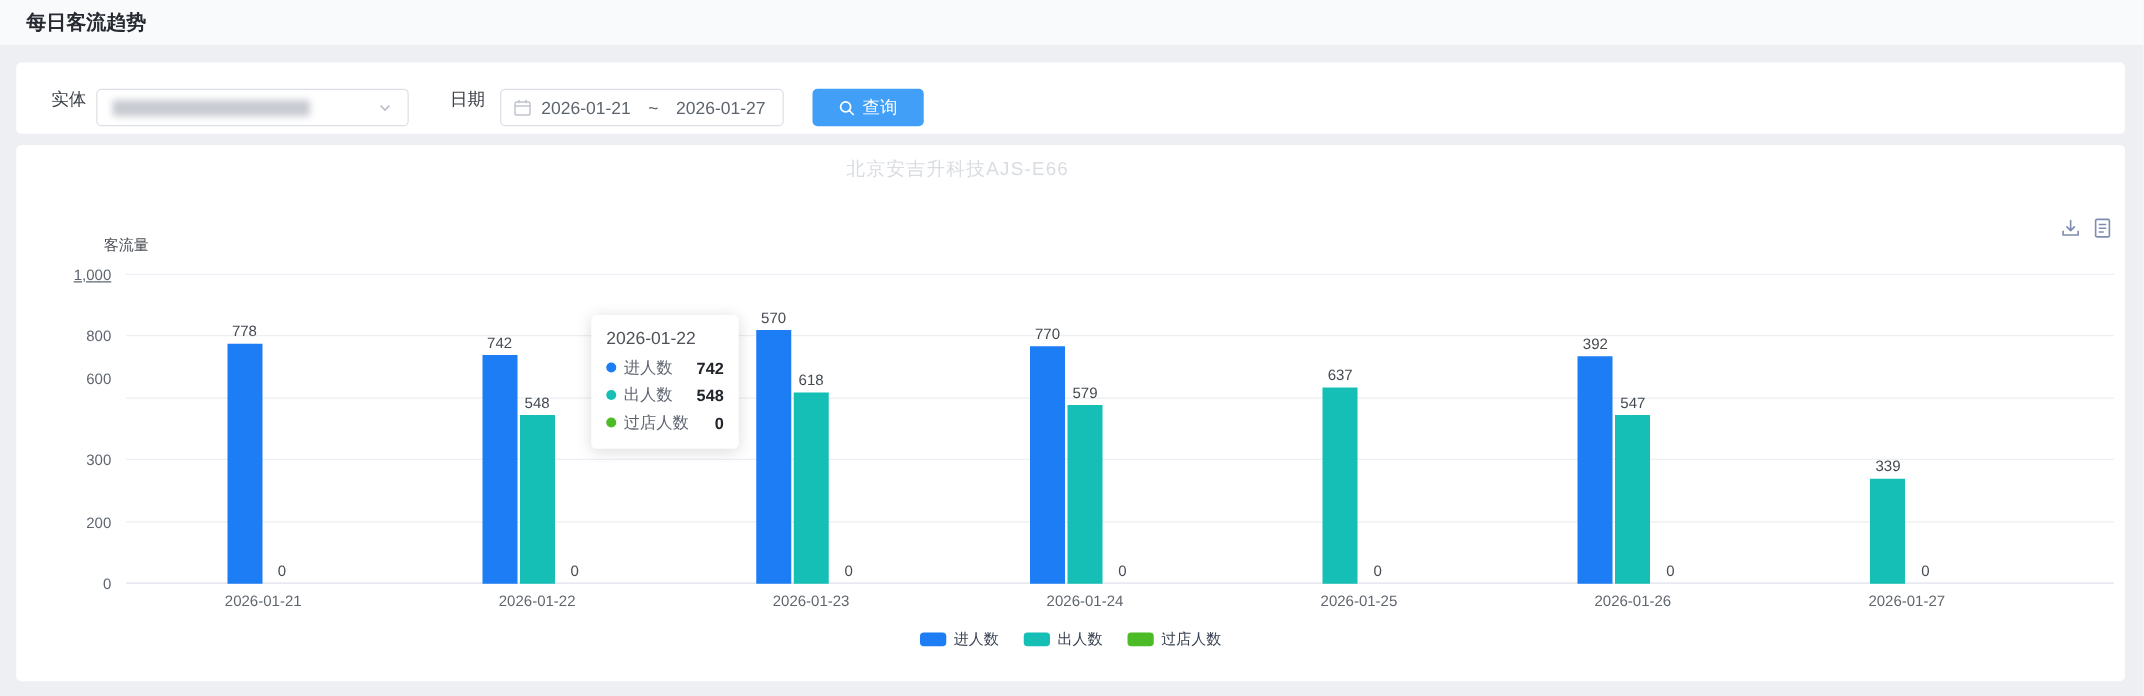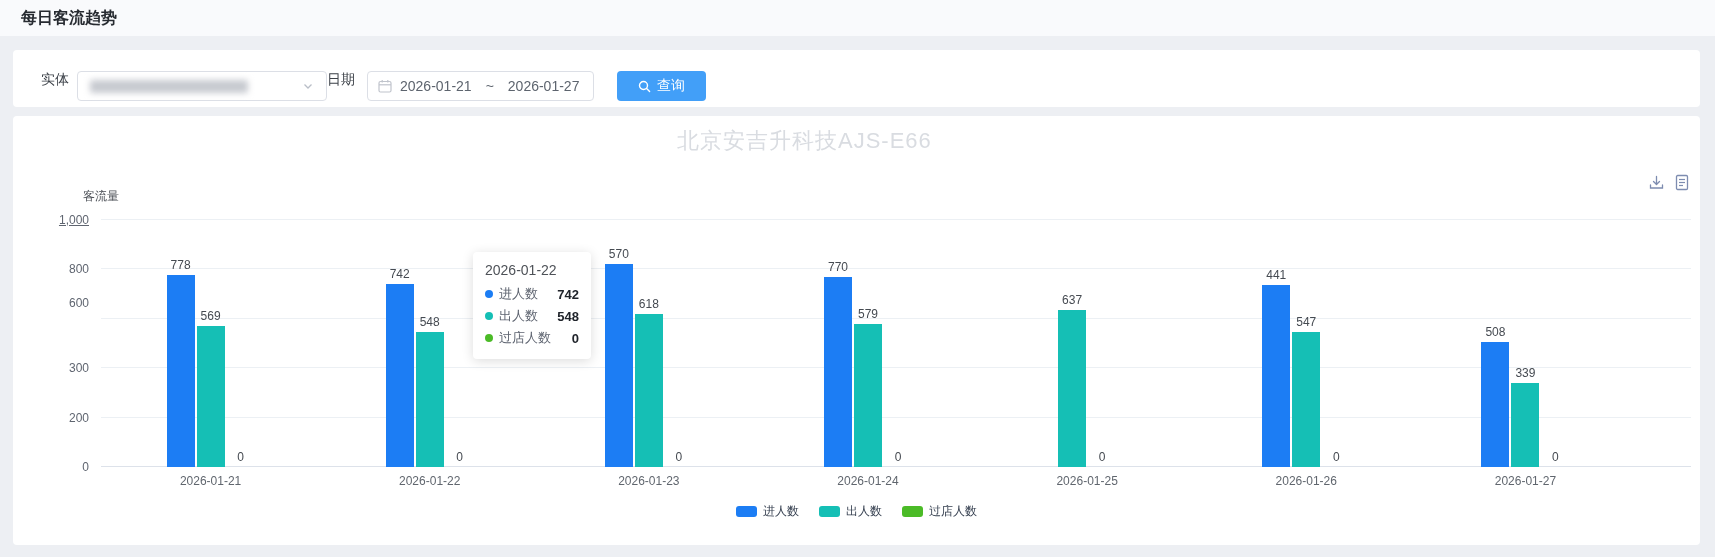--- a/index.html
+++ b/index.html
@@ -7,30 +7,30 @@
   body { font-family:"Liberation Sans","DejaVu Sans",sans-serif; background:#edeff3; position:relative; overflow:hidden; }
 
   .titlebar { position:absolute; left:0; top:0; width:1715px; height:36px; background:#f9fafc;
               display:flex; align-items:center; padding-left:21px; }
   .page-title { font-size:16px; font-weight:700; color:#272b31; }
 
   .card { position:absolute; background:#ffffff; border-radius:4px; }
   .filter-card { left:13px; top:50px; width:1687px; height:57px; }
   .chart-card  { left:13px; top:116px; width:1687px; height:429px; }
 
-  .watermark { position:absolute; left:677px; top:126px; font-size:22px; color:#d9dce1;
+  .watermark { position:absolute; left:677px; top:126px; font-size:15px; color:#d9dce1;
                letter-spacing:1px; z-index:6; pointer-events:none; white-space:nowrap; }
 
   .filter-row { display:flex; align-items:flex-start; margin:21px 0 0 28px; height:30px; }
   .field-label { font-size:14px; color:#3c4148; }
   .entity-select { width:250px; height:30px; border:1px solid #dcdfe6; border-radius:4px;
                    margin-left:8px; display:flex; align-items:center; padding:0 12px; background:#fff; cursor:pointer; }
   .blur-blob { width:158px; height:13px; background:#c7cad0; border-radius:2px; filter:blur(3px); }
   .chevron { margin-left:auto; display:flex; }
-  .date-label { }
+  .date-label { margin-left:33px; }
   .date-input { width:227px; height:30px; border:1px solid #dcdfe6; border-radius:4px; margin-left:12px;
                 display:flex; align-items:center; padding:0 10px; font-size:14px; color:#5d646e; cursor:pointer; background:#fff; }
   .cal-icon { display:flex; margin-right:8px; }
   .tilde { margin:0 14px; color:#5d646e; }
   .query-btn { margin-left:23px; width:89px; height:30px; background:#429ff8; border:none; border-radius:4px;
                color:#fff; font-size:14px; display:flex; align-items:center; justify-content:center; gap:6px; cursor:pointer; }
 
   .chart-icons { position:absolute; top:58px; right:10px; display:flex; gap:9px; z-index:4; }
   .chart-icons span { display:flex; cursor:pointer; }
 
@@ -142,24 +142,20 @@
       <div class="gridline" style="bottom: 247px;"></div>
       <div class="ytick" style="bottom: 240px; text-decoration: underline;">1,000</div>
       <div class="bands">
         <div class="band">
           <div class="bar-row">
             <div class="bar-slot">
               <span class="bar-value">778</span>
               <div class="bar" style="height: 192.166px; background: rgb(28, 125, 244);"></div>
             </div>
             <div class="bar-slot">
-              <span class="bar-value">569</span>
-              <div class="bar" style="height: 140.543px; background: rgb(21, 191, 181);"></div>
-            </div>
-            <div class="bar-slot">
               <span class="bar-value">0</span>
               <div class="bar" style="height: 0px; background: rgb(75, 187, 39);"></div>
             </div>
           </div>
           <div class="xlabel">2026-01-21</div>
         </div>
         <div class="band">
           <div class="bar-row">
             <div class="bar-slot">
               <span class="bar-value">742</span>
@@ -219,40 +215,36 @@
             <div class="bar-slot">
               <span class="bar-value">0</span>
               <div class="bar" style="height: 0px; background: rgb(75, 187, 39);"></div>
             </div>
           </div>
           <div class="xlabel">2026-01-25</div>
         </div>
         <div class="band">
           <div class="bar-row">
             <div class="bar-slot">
-              <span class="bar-value">441</span>
+              <span class="bar-value">392</span>
               <div class="bar" style="height: 182.039px; background: rgb(28, 125, 244);"></div>
             </div>
             <div class="bar-slot">
               <span class="bar-value">547</span>
               <div class="bar" style="height: 135.109px; background: rgb(21, 191, 181);"></div>
             </div>
             <div class="bar-slot">
               <span class="bar-value">0</span>
               <div class="bar" style="height: 0px; background: rgb(75, 187, 39);"></div>
             </div>
           </div>
           <div class="xlabel">2026-01-26</div>
         </div>
         <div class="band">
           <div class="bar-row">
-            <div class="bar-slot">
-              <span class="bar-value">508</span>
-              <div class="bar" style="height: 125.476px; background: rgb(28, 125, 244);"></div>
-            </div>
             <div class="bar-slot">
               <span class="bar-value">339</span>
               <div class="bar" style="height: 83.733px; background: rgb(21, 191, 181);"></div>
             </div>
             <div class="bar-slot">
               <span class="bar-value">0</span>
               <div class="bar" style="height: 0px; background: rgb(75, 187, 39);"></div>
             </div>
           </div>
           <div class="xlabel">2026-01-27</div>

